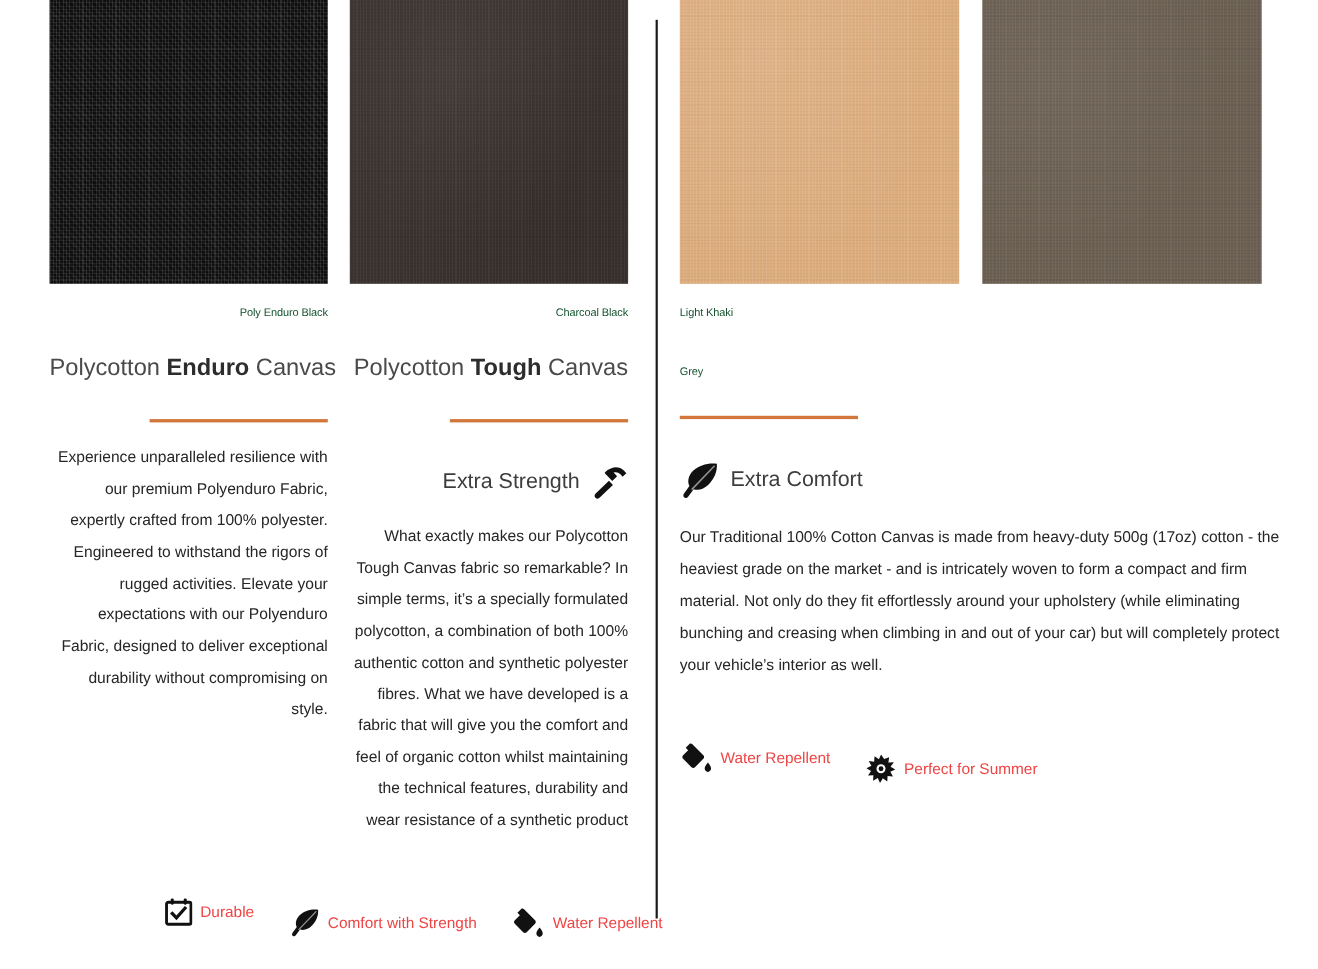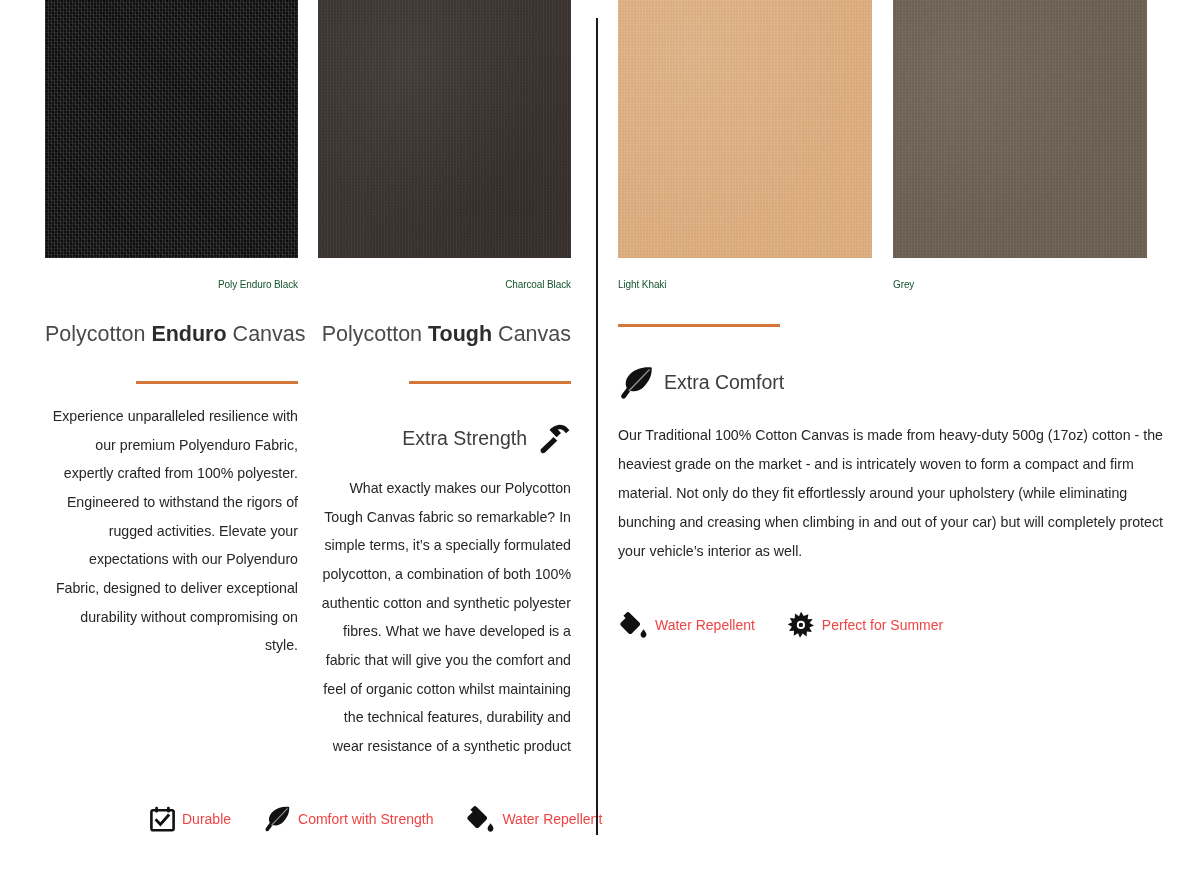--- a/index.html
+++ b/index.html
@@ -150,38 +150,38 @@
     gap: 6px;
   }
   .attr {
     display: inline-flex;
     align-items: center;
     gap: 7px;
     font-size: 14px;
     color: #ef4444;
     white-space: nowrap;
   }
-  .attr + .attr { margin-left: 26px; }
+  .attr + .attr { margin-left: 26px; margin-top: 20px; }
   .attr .ico { flex: 0 0 auto; display: inline-flex; }
 
   .attrs-left-panel {
     position: absolute;
     left: 150px;
     top: 805px;
     width: 430px;
   }
   .attrs-right-panel {
     margin-top: 44px;
   }
 
   
   .rp-inner { position: absolute; left: 20px; top: 0; width: 560px; }
   .rp-swatches { display: flex; gap: 21px; }
   .rp-swatches .sw-box { width: 254px; height: 258px; }
-  .rp-names { display: flex; gap: 21px; }
+  .rp-names { display: flex; gap: 21px; flex-direction: column; }
   .rp-names .nm { width: 254px; }
 </style>
 </head>
 <body>
 
 <div class="page">
 
   <div class="panel-left">
 
     <div class="col col-1">

